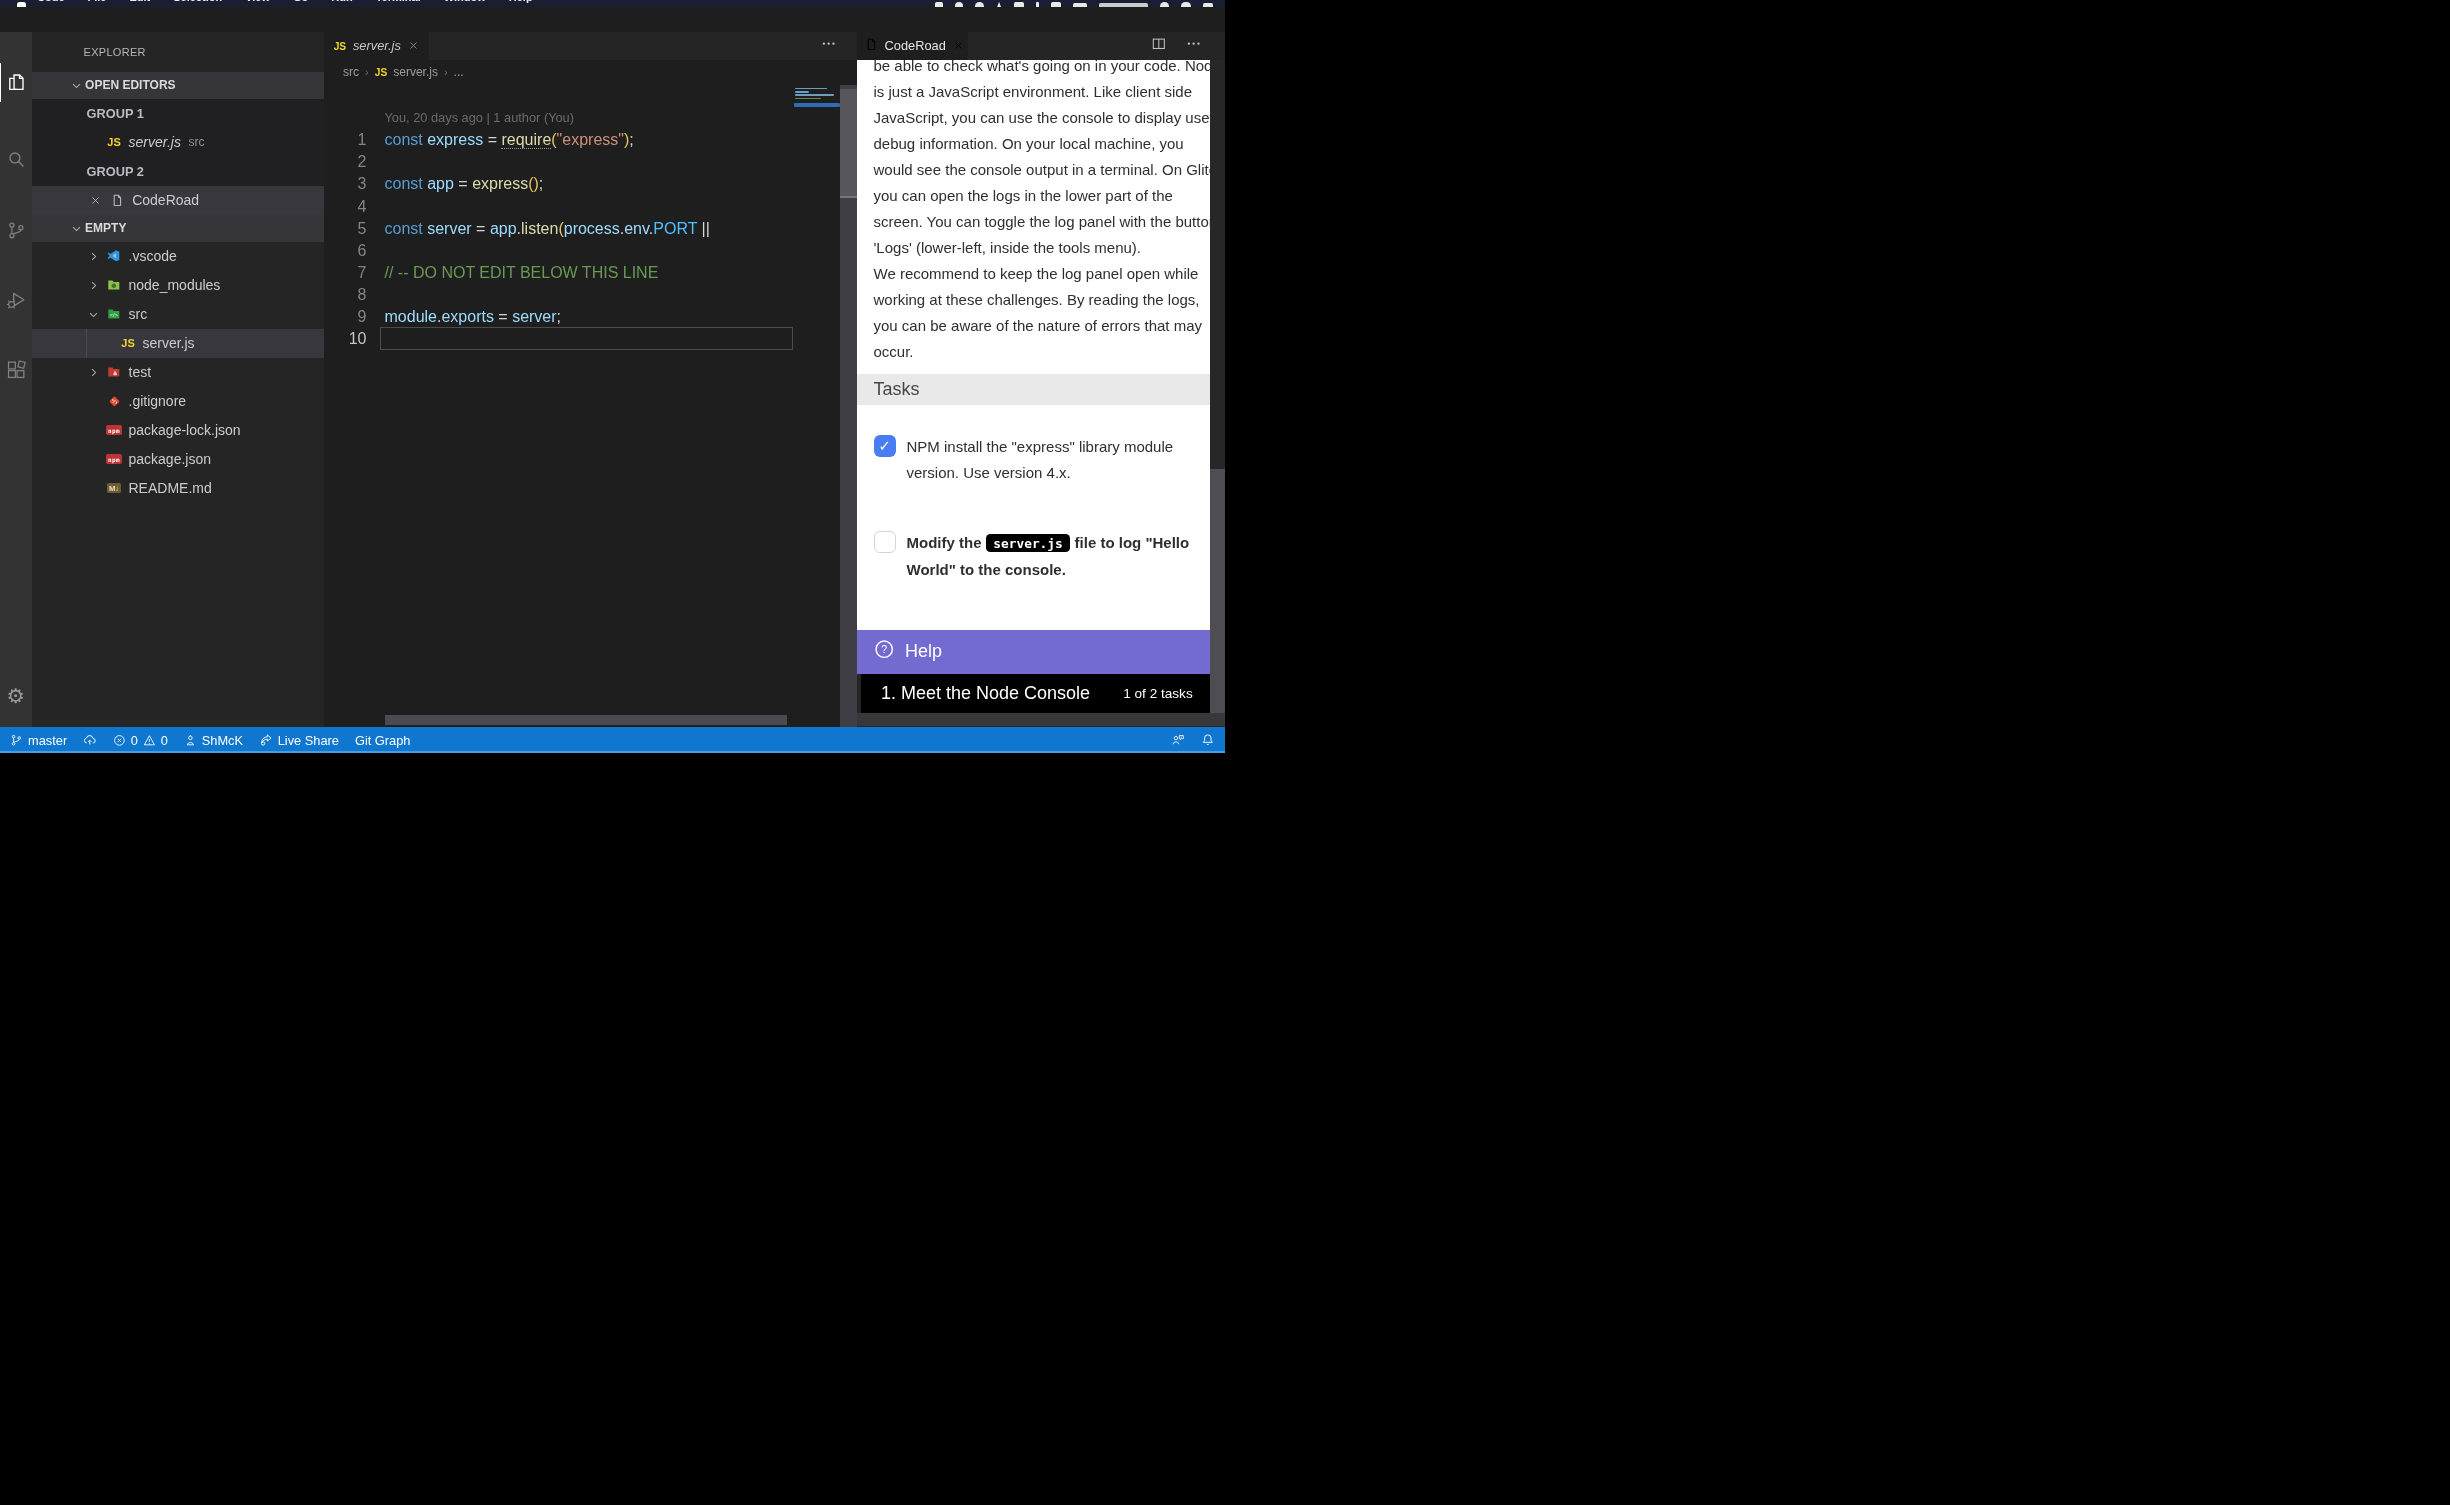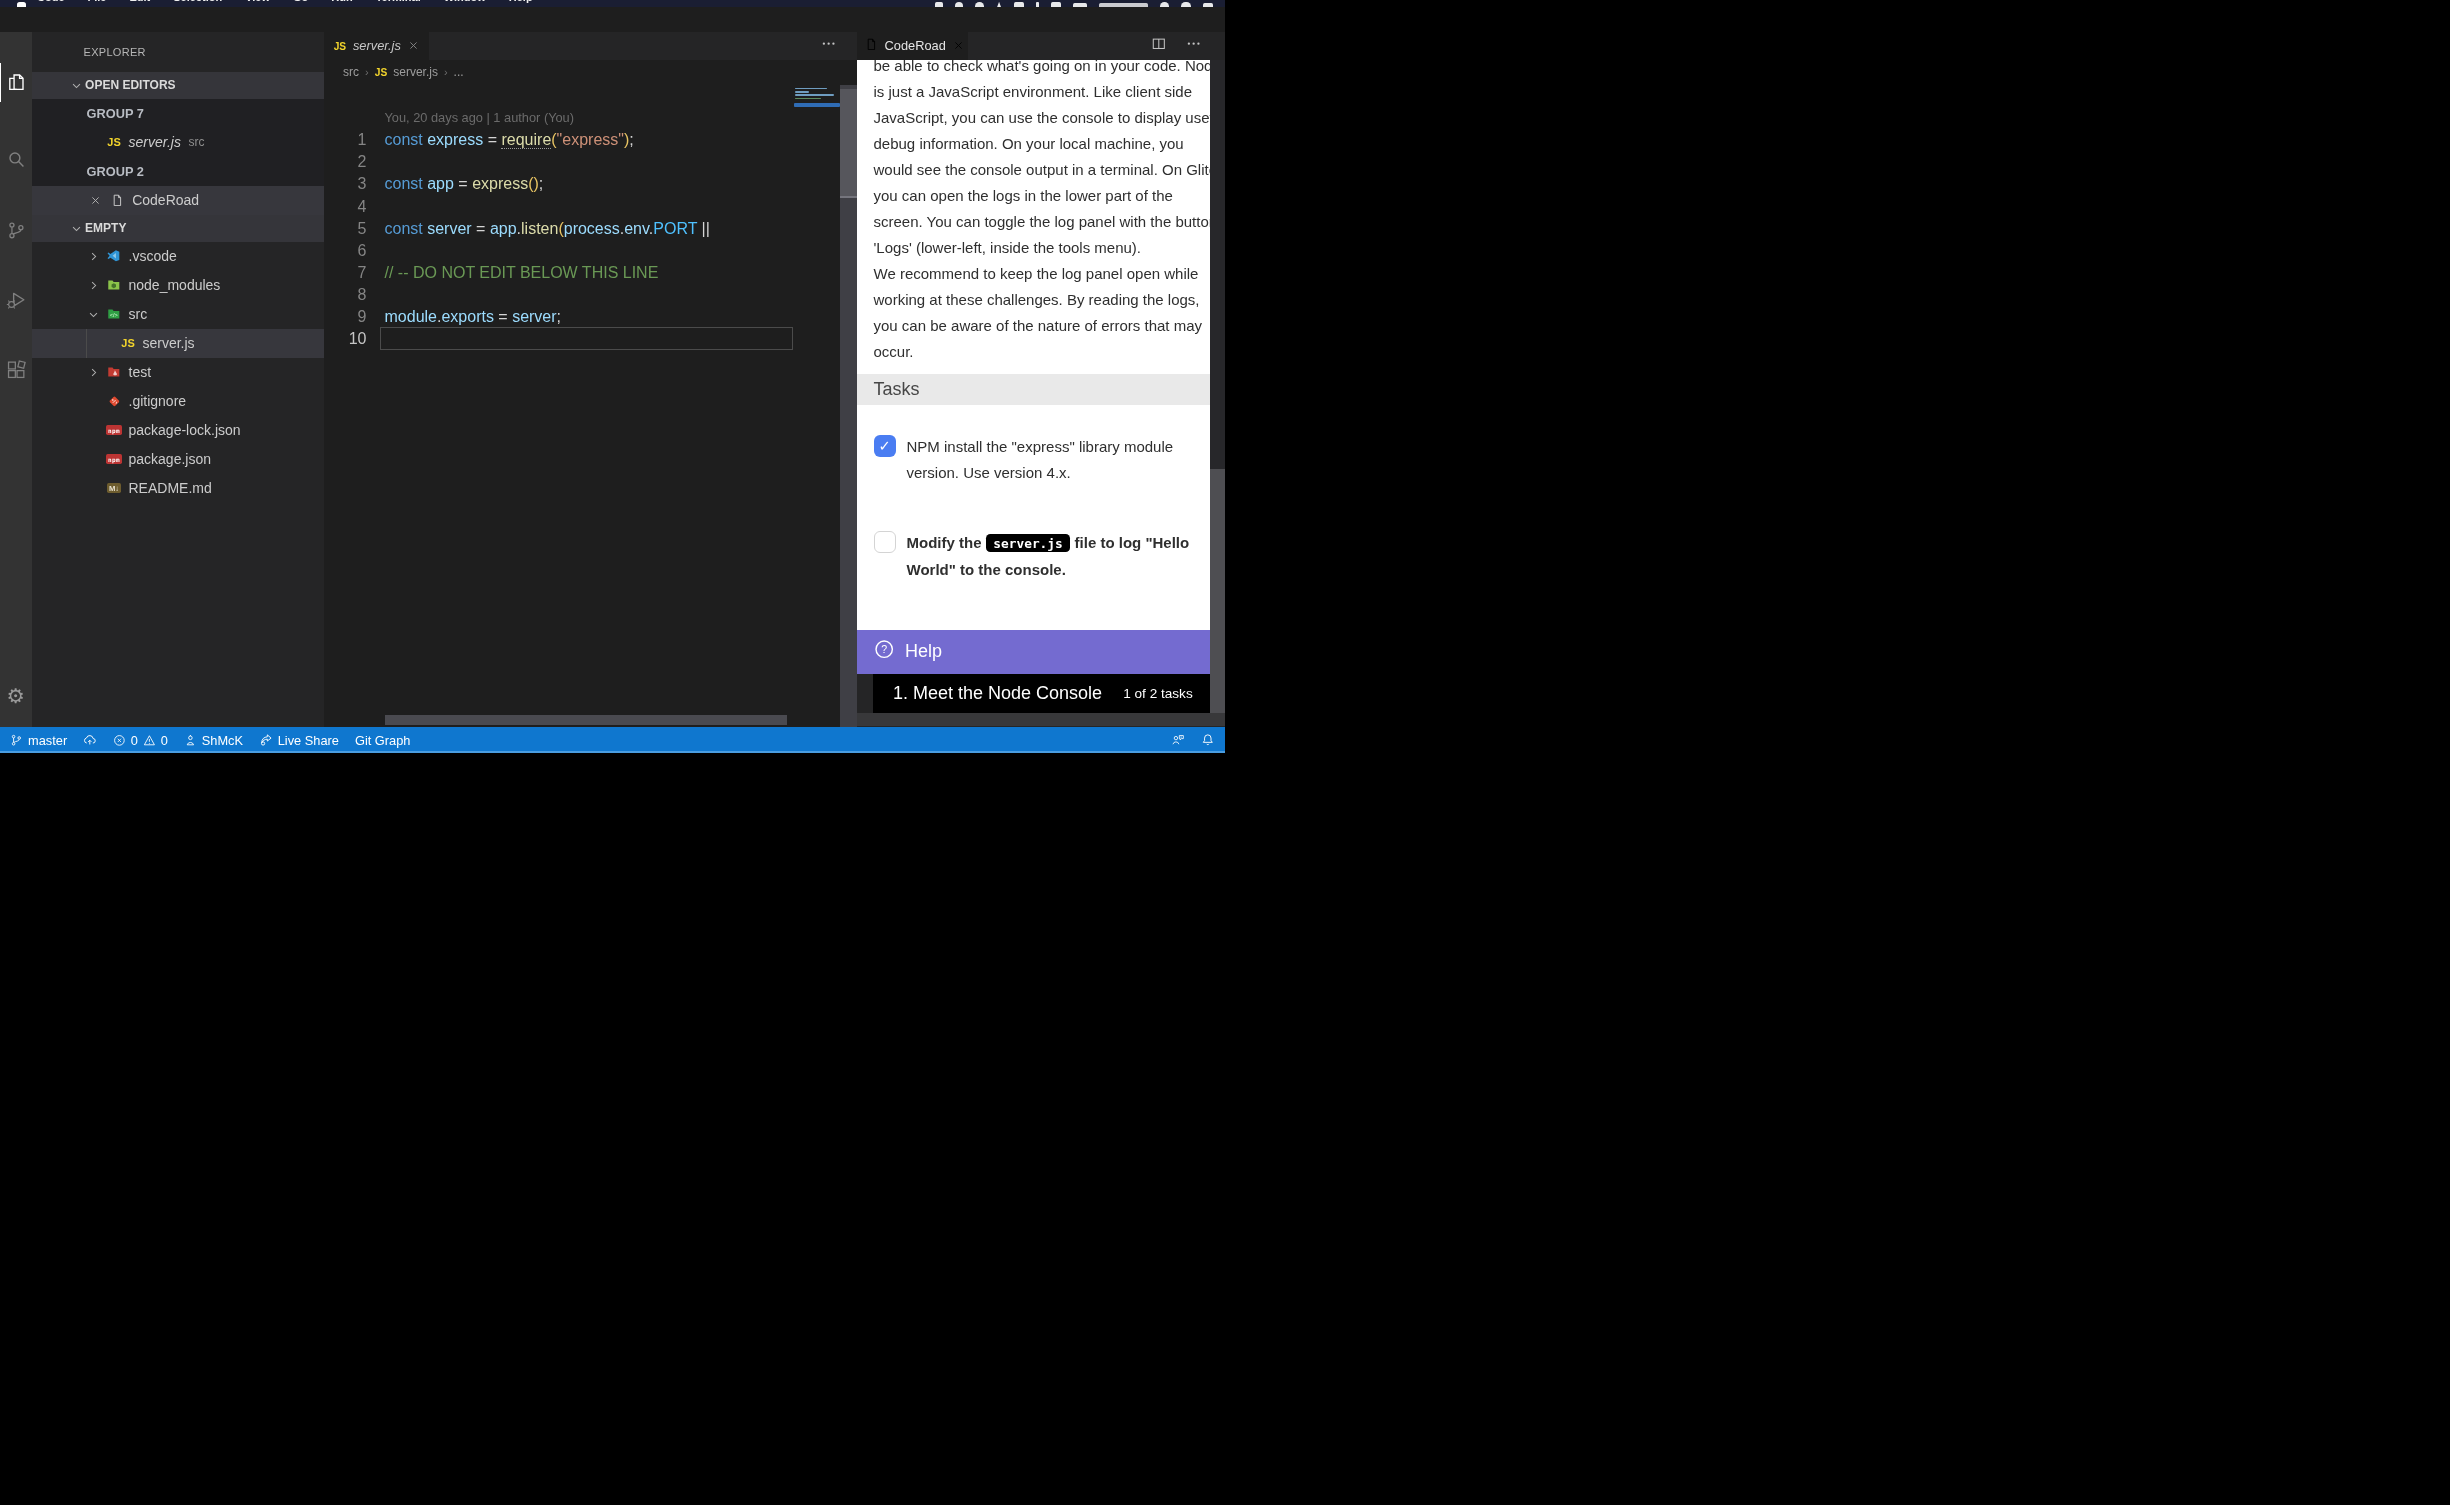--- a/index.html
+++ b/index.html
@@ -88,21 +88,21 @@
   #tasks-band{position:absolute;left:0;right:0;top:314px;height:31.5px;background:#e9e9e9;display:flex;align-items:center;}
   #tasks-band span{font-size:18px;color:#474747;margin-left:17px;}
   .task{position:absolute;left:17px;right:6.8px;display:flex;gap:11px;}
   .task .cb{width:22px;height:22px;border-radius:6px;flex:none;margin-top:1.7px;}
   .task .cb.checked{background:#4a7df2;color:#fff;text-align:center;line-height:22px;font-size:14.5px;}
   .task .cb.unchecked{background:#fff;border:1.7px solid #d4d4d4;}
   .task .ttext{font-size:15px;line-height:26px;color:#2f2f2f;}
   .codechip{background:#000;color:#fff;font-family:"DejaVu Sans Mono",monospace;font-size:12.8px;padding:1.7px 7.7px;border-radius:4.3px;}
   #help-bar{position:absolute;left:0;right:15.3px;top:598px;height:44px;background:#746bd0;display:flex;align-items:center;gap:11px;padding-left:17px;cursor:pointer;}
   #help-bar span{color:#fff;font-size:18px;}
-  #progress-bar{position:absolute;left:16px;right:15.3px;top:642px;height:39px;background:#000;display:flex;align-items:center;justify-content:space-between;padding:0 17px 0 20.4px;}
+  #progress-bar{position:absolute;left:4px;right:15.3px;top:642px;height:39px;background:#000;display:flex;align-items:center;justify-content:space-between;padding:0 17px 0 20.4px;}
   #progress-bar .ptitle{color:#fff;font-size:18px;font-weight:500;}
   #progress-bar .pstatus{color:#fff;font-size:13.6px;}
   #panel-gray{position:absolute;left:0;right:0;top:681px;height:13.6px;background:#38383a;}
   #panel-scroll{position:absolute;right:0;top:28px;width:15.3px;height:653px;background:#4e4e52;cursor:pointer;}
   #panel-scroll .dark{position:absolute;left:0;right:0;top:0;height:409px;background:#27272a;}
 
   
   #statusbar{position:absolute;left:0;bottom:0;width:1225px;height:26px;background:#0f77cf;display:flex;align-items:center;padding:0 10.2px;color:#fff;}
   #statusbar::after{content:"";position:absolute;left:0;right:0;bottom:0;height:1.7px;background:#4a9de0;}
   .sb-item{display:flex;align-items:center;gap:5.1px;margin-right:16px;font-size:12.8px;cursor:pointer;white-space:nowrap;}
@@ -203,21 +203,21 @@
       <div id="sb-title">EXPLORER</div>
       <div class="sb-sect">
         <span class="chev">
             <svg width="11" height="11" viewBox="0 0 16 16" fill="none" xmlns="http://www.w3.org/2000/svg">
               <path d="M3 6l5 5 5-5" stroke="currentColor" stroke-width="1.5"></path>
             </svg>
           </span>
         <span>OPEN EDITORS</span>
       </div>
       <div id="oe-body">
-          <div class="oe-group">GROUP 7</div>
+          <div class="oe-group">GROUP 1</div>
           <div class="row" style="padding-left: 74px;">
             <span class="icon">
               <span class="jsbadge">JS</span>
             </span>
             <span style="font-style: italic;">server.js</span>
             <span class="detail">src</span>
           </div>
           <div class="oe-group">GROUP 2</div>
           <div class="row selected">
             <span class="closex" style="margin-left: 58px;">

